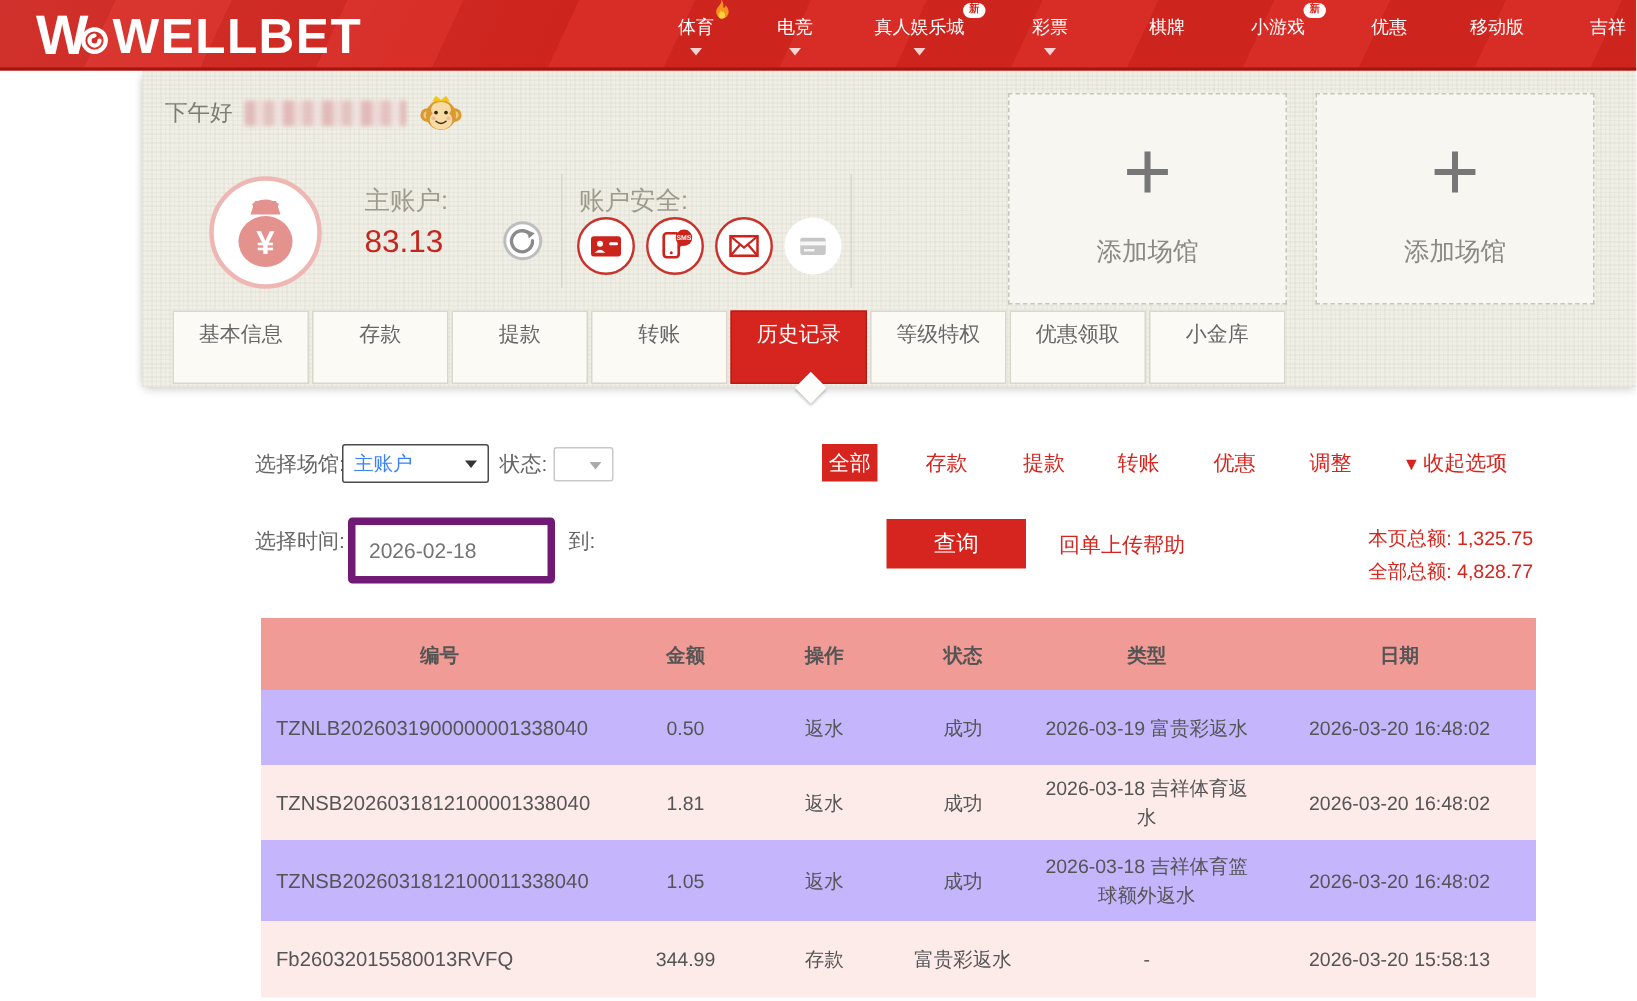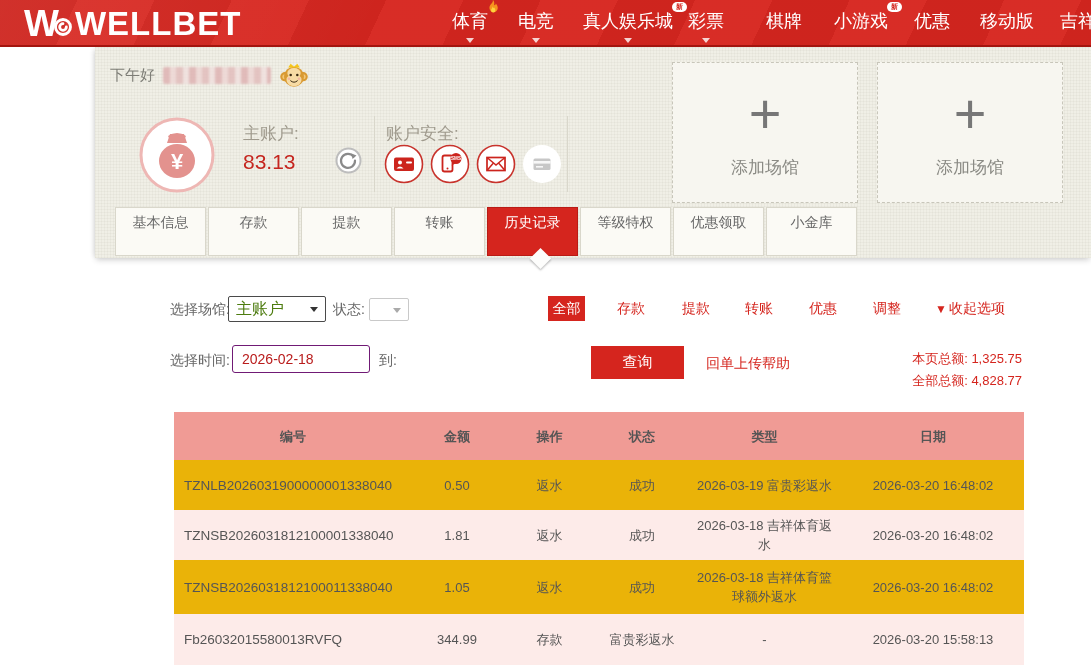--- a/index.html
+++ b/index.html
@@ -11,21 +11,21 @@
   .navbar { position:absolute; left:0; top:0; width:1091px; height:47px;
     background-color:#d7261f;
     background-image:linear-gradient(115deg, rgba(255,255,255,.06) 0%, rgba(255,255,255,0) 35%),
       repeating-linear-gradient(115deg, rgba(0,0,0,.045) 0 70px, rgba(255,255,255,.03) 70px 140px);
     border-bottom:2px solid #a3150f; overflow:hidden; z-index:5; }
   .logo { position:absolute; left:24px; top:3px; display:flex; align-items:center; color:#fff; cursor:pointer; }
   .logo-mark { display:flex; align-items:center; margin-right:2px; }
   .logo-w { font-size:37px; font-weight:800; letter-spacing:-2px; }
   .logo-text { font-size:33px; font-weight:800; letter-spacing:1px; }
   .nav-item { position:absolute; top:9px; text-align:center; color:#fff; cursor:pointer; }
-  .nav-label { font-size:18px; color:#fff; white-space:nowrap; }
+  .nav-label { font-size:12px; color:#fff; white-space:nowrap; }
   .nav-caret { display:block; margin:5px auto 0; width:0; height:0;
     border-left:4px solid transparent; border-right:4px solid transparent;
     border-top:5px solid rgba(255,255,255,.8); }
   .nav-badge { position:absolute; top:-7px; right:-14px; background:#fff; color:#d5251e;
     font-size:7px; line-height:10px; padding:0 4px; border-radius:6px; font-weight:bold; }
   .flame { position:absolute; top:-10px; right:-12px; }
 
   
   .panel { position:absolute; left:95px; top:47px; width:996px; height:211px;
     background-color:#f0efe6;
@@ -60,48 +60,48 @@
 
   .tabs-row { position:absolute; left:20px; top:160px; display:flex; gap:2px; }
   .tab { width:91px; height:49px; line-height:29px; text-align:center; font-size:14px; color:#666;
     background:#fbfaf5; border:1px solid #d9d7cb; cursor:pointer; }
   .tab.active { background:#d5251e; border-color:#b91b15; color:#fff; }
 
   
   .flt-label { position:absolute; font-size:14px; color:#666; }
   .select-box { position:absolute; background:#fff; cursor:pointer; display:flex; align-items:center; }
   .select-venue { left:228px; top:296px; width:98px; height:26px; border:1px solid #4a4a4a; border-radius:2px; }
-  .select-venue .sel-text { font-size:16px; color:#4d7c0f; padding-left:7px; }
+  .select-venue .sel-text { font-size:13px; color:#3b82f6; padding-left:7px; }
   .select-status { left:369px; top:298px; width:40px; height:23px; border:1px solid #c9c9c9; border-radius:2px; }
   .sel-caret { position:absolute; right:7px; top:50%; margin-top:-2px; width:0; height:0;
     border-left:4px solid transparent; border-right:4px solid transparent; border-top:5px solid #333; }
   .select-status .sel-caret { border-top-color:#aaa; }
 
   .type-opt { position:absolute; top:300px; font-size:14px; color:#d5251e; cursor:pointer; white-space:nowrap; }
   .type-all { position:absolute; left:548px; top:296px; width:37px; height:25px; line-height:25px;
     text-align:center; background:#d5251e; color:#fff; font-size:14px; cursor:pointer; }
   .collapse-opt { position:absolute; left:935px; top:300px; font-size:14px; color:#d5251e; cursor:pointer; }
   .collapse-opt .tri { font-size:12px; margin-right:2px; }
 
-  .date-input { position:absolute; top:345px; width:138px; height:28px; border:1px solid #701a75;
-    border-radius:3px; background:#fff; font-size:14px; color:#b91c1c; padding-left:9px;
+  .date-input { position:absolute; top:345px; width:138px; height:44px; border:5px solid #701a75;
+    border-radius:3px; background:#fff; font-size:14px; color:#737373; padding-left:9px;
     font-family:"Liberation Sans","DejaVu Sans",sans-serif; }
   .date-from { left:232px; } .date-to { left:399px; }
   .query-btn { position:absolute; left:591px; top:346px; width:93px; height:33px; background:#d5251e;
     color:#fff; font-size:15px; border:none; cursor:pointer; font-family:inherit; }
   .receipt-link { position:absolute; left:706px; top:355px; font-size:14px; color:#d5251e; cursor:pointer; }
   .totals { position:absolute; left:860px; top:348px; width:162px; text-align:right;
     font-size:13px; color:#d5251e; line-height:22px; }
 
   
   .tbl { position:absolute; left:174px; top:412px; width:850px; }
   .tbl-row { display:grid; grid-template-columns:238px 90px 95px 90px 155px 182px; align-items:center; }
   .tbl-head { height:48px; background:#f09b95; color:#fff; font-size:15px; font-weight:bold; }
   .tbl-head .cell { text-align:center; }
-  .row-grey { background:#eab308; } .row-pink { background:#fdebe9; }
+  .row-grey { background:#c4b5fd; } .row-pink { background:#fdebe9; }
   .r1,.r2 { height:50px; } .r3 { height:54px; } .r4 { height:51px; }
   .cell { font-size:13px; color:#555; text-align:center; line-height:19px; padding:0 4px; }
   .cell-id { text-align:left; padding-left:10px; font-size:13.5px; }
 </style>
 </head>
 <body>
 
 <div id="app">
 
   <div class="navbar">

